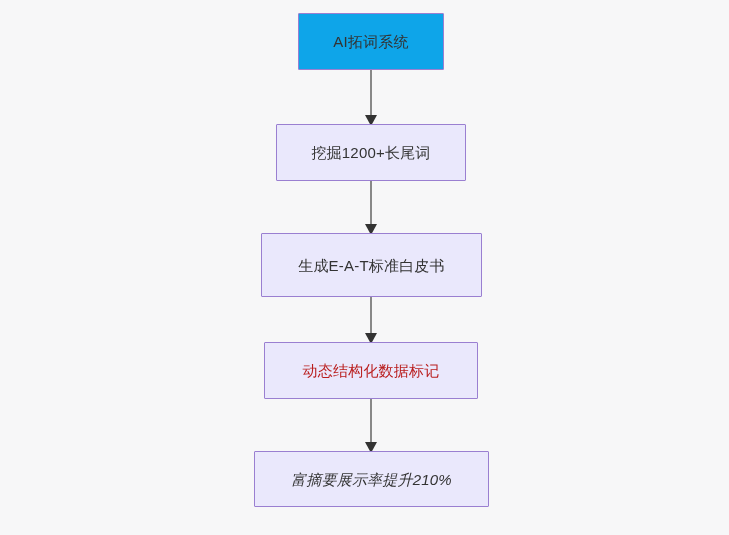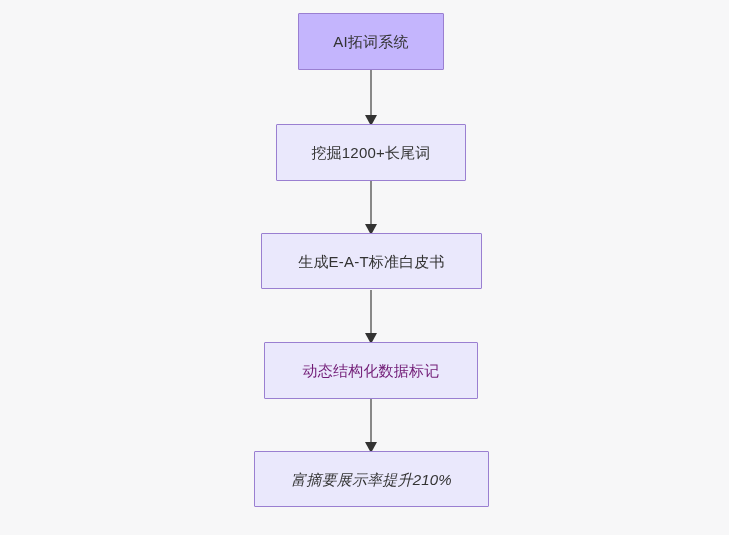--- a/index.html
+++ b/index.html
@@ -70,33 +70,33 @@
     </svg>
   </div>
 
   <div class="edge" style="left: 361px; top: 399px;">
     <svg width="20" height="60" viewBox="0 0 20 60" aria-hidden="true">
       <line x1="10" y1="0" x2="10" y2="44" stroke="#888888" stroke-width="2"></line>
       <polygon points="4,43 16,43 10,54" fill="#333333"></polygon>
     </svg>
   </div>
 
-  <div class="node" style="left: 298px; top: 13px; width: 146px; height: 57px; background: #c4b5fd; border-color: rgb(154, 127, 209); color: rgb(51, 51, 51);">
+  <div class="node" style="left: 298px; top: 13px; width: 146px; height: 57px; background: #0ea5e9; border-color: rgb(154, 127, 209); color: rgb(51, 51, 51);">
     <span class="node-label">AI拓词系统</span>
   </div>
 
   <div class="node" style="left: 276px; top: 124px; width: 190px; height: 57px; background: rgb(234, 232, 252); border-color: rgb(154, 127, 209); color: rgb(51, 51, 51); justify-content: center;">
     <span class="node-label">挖掘1200+长尾词</span>
   </div>
 
-  <div class="node" style="left: 261px; top: 233px; width: 221px; height: 56px; background: rgb(234, 232, 252); border-color: rgb(154, 127, 209); color: rgb(51, 51, 51);">
+  <div class="node" style="left: 261px; top: 233px; width: 221px; height: 64px; background: rgb(234, 232, 252); border-color: rgb(154, 127, 209); color: rgb(51, 51, 51);">
     <span class="node-label">生成E-A-T标准白皮书</span>
   </div>
 
-  <div class="node" style="left: 264px; top: 342px; width: 214px; height: 57px; background: rgb(234, 232, 252); border-color: rgb(154, 127, 209); color: #701a75;">
+  <div class="node" style="left: 264px; top: 342px; width: 214px; height: 57px; background: rgb(234, 232, 252); border-color: rgb(154, 127, 209); color: #b91c1c;">
     <span class="node-label">动态结构化数据标记</span>
   </div>
 
   <div class="node" style="left: 254px; top: 451px; width: 235px; height: 56px; background: rgb(234, 232, 252); border-color: rgb(154, 127, 209); color: rgb(51, 51, 51); font-style: italic;">
     <span class="node-label">富摘要展示率提升210%</span>
   </div>
 
 </div>
 
 </body></html>

